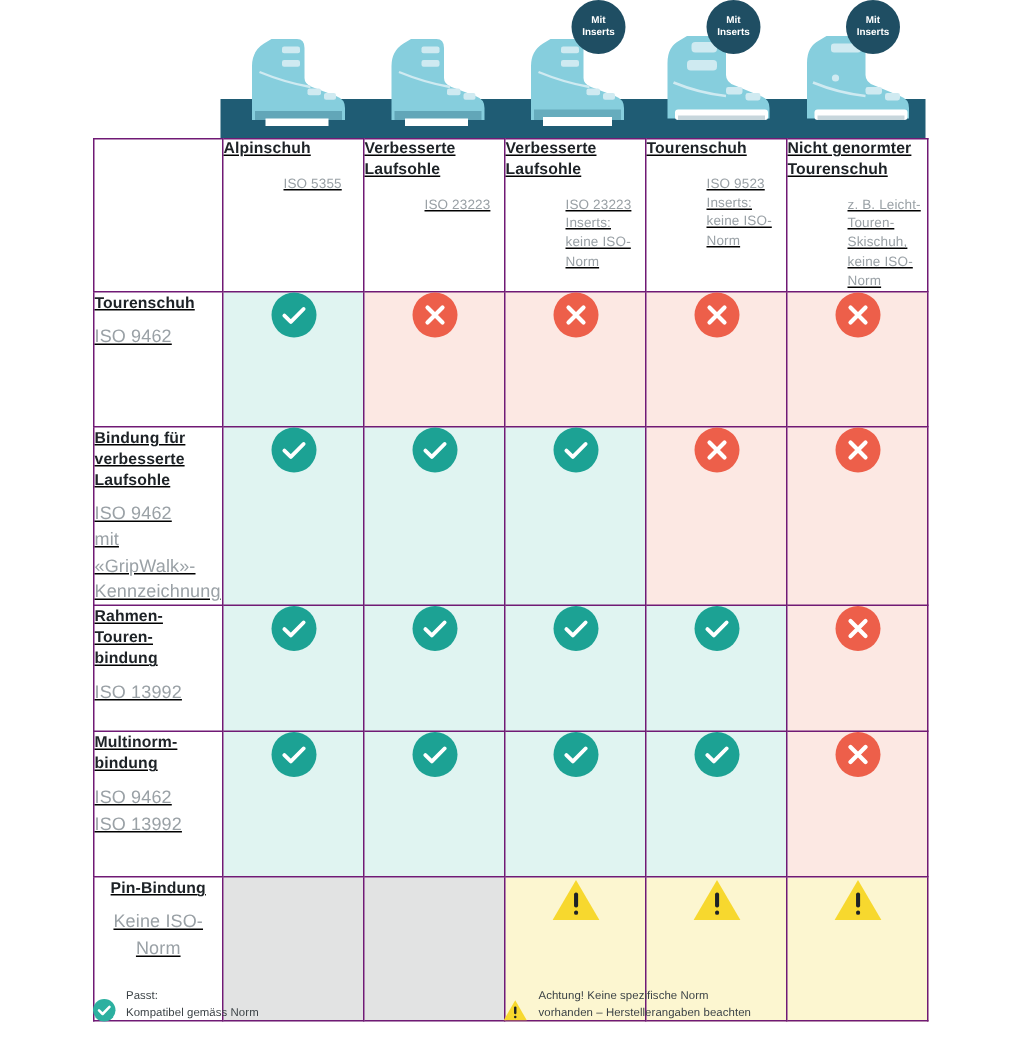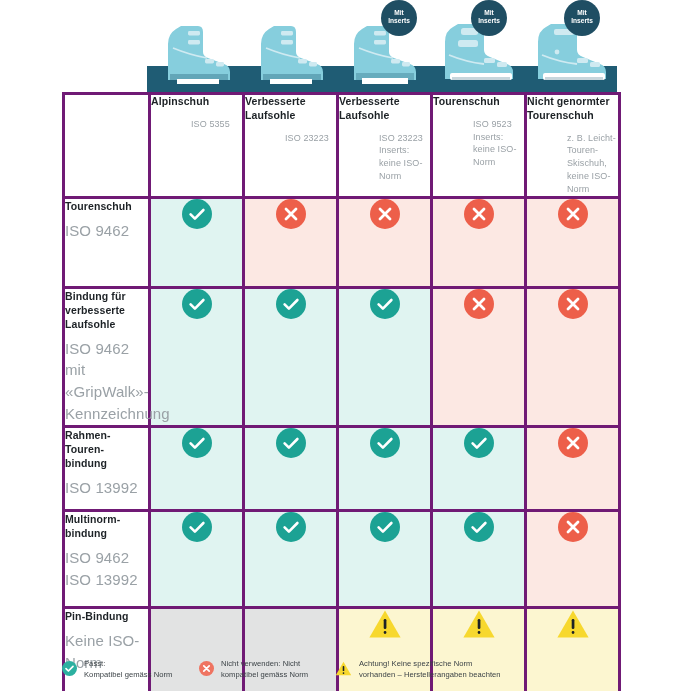--- a/index.html
+++ b/index.html
@@ -28,23 +28,24 @@
     top: 92px;
     width: 556px;
     border-collapse: collapse;
     table-layout: fixed;
   }
 
   #matrix col.rowlabel-col { width: 86px; }
   #matrix col.data-col     { width: 94px; }
 
   #matrix th, #matrix td {
-    border: 3px solid #701a75;
+    border: 1px solid #701a75;
     vertical-align: top;
     padding: 0;
+    text-decoration: underline;
   }
 
   
   th.corner {
     border-top: none;
     border-left: none;
     background: #ffffff;
   }
 
   
@@ -79,21 +80,21 @@
     border-left: none;
   }
   td.rowlabel .rl-title {
     font-size: 10.5px;
     font-weight: bold;
     color: #1d2226;
     line-height: 1.34;
     letter-spacing: 0.1px;
   }
   td.rowlabel .rl-sub {
-    font-size: 15px;
+    font-size: 12px;
     color: #9aa1a6;
     line-height: 1.45;
     margin-top: 7px;
     letter-spacing: 0.1px;
   }
 
   
   td.cell {
     text-align: center;
     vertical-align: middle;
@@ -102,21 +103,21 @@
   td.cell.state-ok   { background: #e0f4f1; }
   td.cell.state-no   { background: #fce8e3; }
   td.cell.state-warn { background: #fcf6d0; }
   td.cell.state-na   { background: #e2e3e3; }
 
   
   tr.r0 td { height: 90px; }
   tr.r1 td { height: 93px; }
   tr.r2 td { height: 84px; }
   tr.r3 td { height: 97px; }
-  tr.r4 td { height: 96px; }
+  tr.r4 td { height: 96px; text-align: center; }
 
   
   .icon-circle {
     display: inline-block;
     width: 30px; height: 30px;
     border-radius: 50%;
     position: relative;
   }
   .icon-circle.ok { background: #1ca294; }
   .icon-circle.no { background: #ed5f4a; }
@@ -129,21 +130,21 @@
     position: absolute;
     left: 62px;
     top: 656px;
     width: 600px;
     height: 34px;
   }
   .legend-item {
     position: absolute;
     top: 0;
     display: flex;
-    align-items: center;
+    align-items: flex-end;
     gap: 7px;
   }
   .legend-item .lg-text {
     font-size: 7.6px;
     color: #3b4246;
     line-height: 1.5;
     letter-spacing: 0.05px;
     padding-top: 2px;
   }
   .legend-swatch-gray {
@@ -398,28 +399,20 @@
 
   <div class="legend-item" style="left:0px;">
     <span class="lg-ico circ ok">
       <svg width="15" height="15" viewBox="0 0 15 15">
         <path d="M4 7.6 L6.4 10 L11 5.3" stroke="#ffffff" stroke-width="1.7" fill="none" stroke-linecap="round" stroke-linejoin="round"></path>
       </svg>
     </span>
     <span class="lg-text">Passt:<br>Kompatibel gemäss Norm</span>
   </div>
 
-  <div class="legend-item" style="left:137px;">
-    <span class="lg-ico circ no">
-      <svg width="15" height="15" viewBox="0 0 15 15">
-        <path d="M4.8 4.8 L10.2 10.2 M10.2 4.8 L4.8 10.2" stroke="#ffffff" stroke-width="1.7" stroke-linecap="round"></path>
-      </svg>
-    </span>
-    <span class="lg-text">Nicht verwenden: Nicht<br>kompatibel gemäss Norm</span>
-  </div>
 
   <div class="legend-item" style="left:273px;">
     <span class="lg-ico tri">
       <svg width="17" height="15" viewBox="0 0 17 15">
         <path d="M8.5 0.8 L16.2 14.2 L0.8 14.2 Z" fill="#f7d82e"></path>
         <rect x="7.7" y="5" width="1.6" height="5.1" rx="0.7" fill="#1d2226"></rect>
         <rect x="7.7" y="11.2" width="1.6" height="1.7" rx="0.7" fill="#1d2226"></rect>
       </svg>
     </span>
     <span class="lg-text">Achtung! Keine spezifische Norm<br>vorhanden – Herstellerangaben beachten</span>

